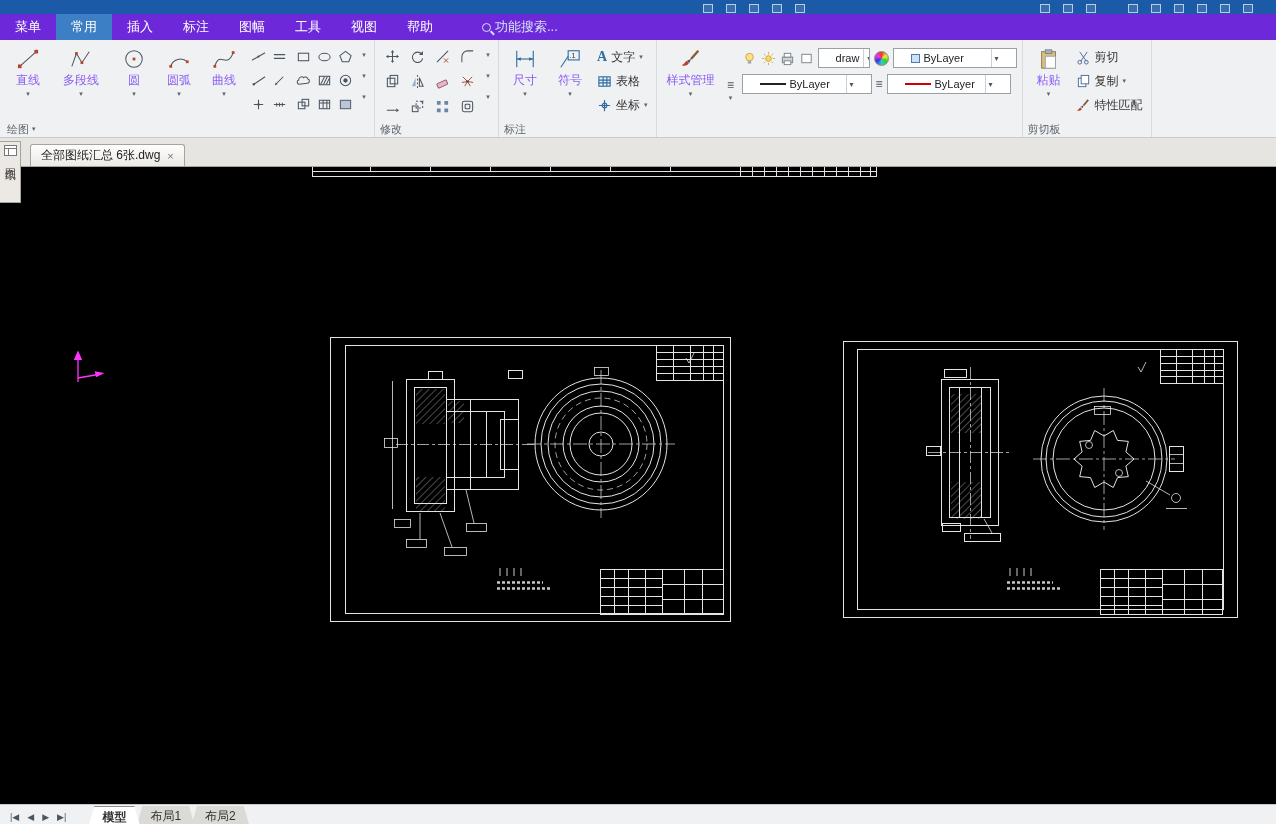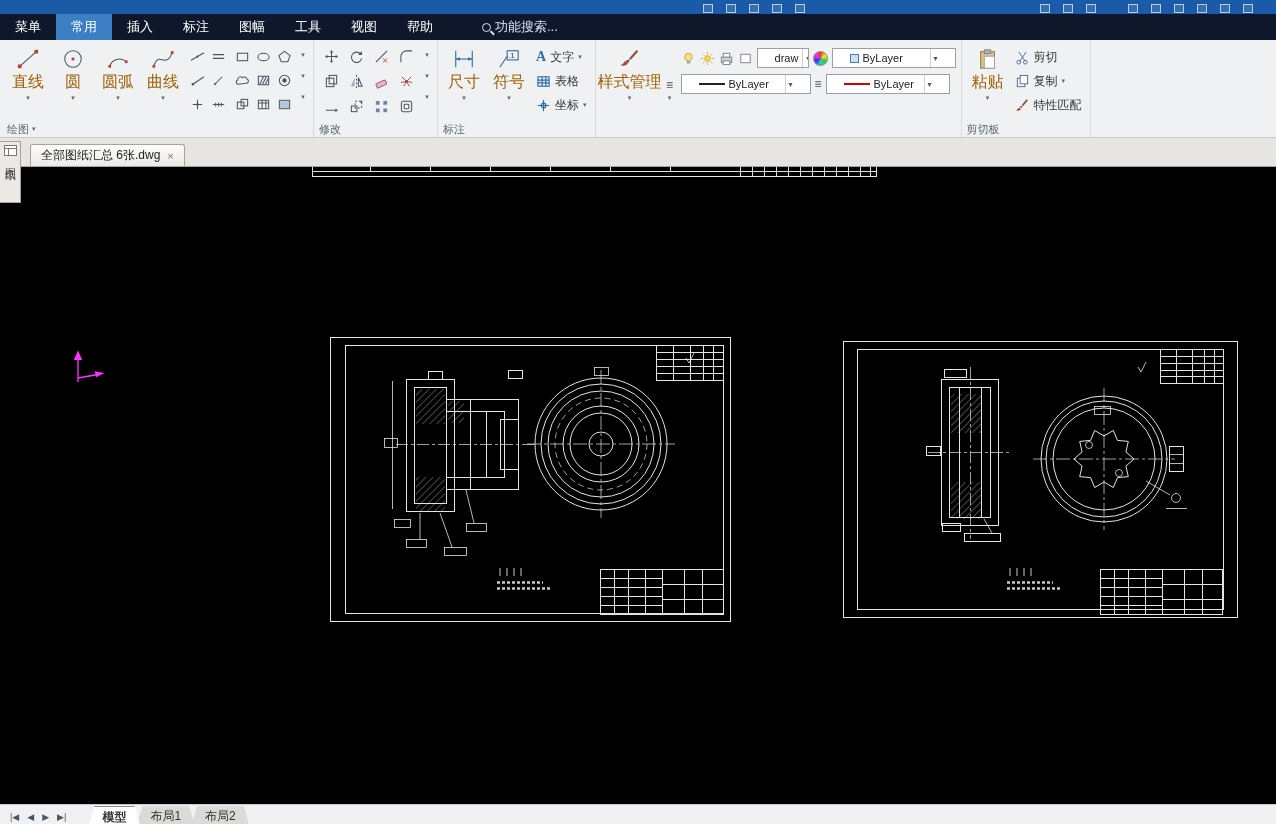--- a/index.html
+++ b/index.html
@@ -5,36 +5,36 @@
   *{margin:0;padding:0;box-sizing:border-box}
   html,body{width:1276px;height:824px;overflow:hidden;font-family:"Liberation Sans",sans-serif;background:#000}
   .app{position:relative;width:1276px;height:824px;background:#f0f1f3}
 
   
   .titlebar{height:14px;background:#1b5aa6;position:relative}
   .tbg{position:absolute;top:4px;display:flex;gap:13px}
   .tb-chip{width:10px;height:9px;border:1px solid rgba(255,255,255,.65);background:rgba(255,255,255,.12)}
 
   
-  .menubar{height:26px;background:#0f172a;display:flex;align-items:center;color:#fff;font-size:13px}
+  .menubar{height:26px;background:#6d28d9;display:flex;align-items:center;color:#fff;font-size:13px}
   .menu-item{padding:0 15px;height:26px;line-height:26px;cursor:default}
   .menu-item.active{background:#3d7fc4}
   .searchbox{margin-left:34px;display:flex;align-items:center;gap:4px;color:#d6e4f5}
   .mag{width:9px;height:9px;border:1.5px solid #d6e4f5;border-radius:50%;position:relative}
   .mag:after{content:"";position:absolute;width:5px;height:1.5px;background:#d6e4f5;transform:rotate(45deg);left:7px;top:8px}
 
   
   .ribbon{display:flex;height:98px;background:#f0f1f3;border-bottom:1px solid #c6c9cd;padding:0 2px}
   .panel{display:flex;flex-direction:column;border-right:1px solid #d8dade;padding:2px 5px 0}
   .panel-body{flex:1;display:flex;align-items:stretch;gap:3px}
   .panel-label{height:16px;font-size:11px;color:#5d646b;display:flex;align-items:center;gap:3px}
   .bigbtn{width:42px;display:flex;flex-direction:column;align-items:center;padding-top:4px;border-radius:2px}
   .bigbtn.wide{width:58px}
   .bicon{height:26px;display:flex;align-items:center;justify-content:center}
-  .blabel{font-size:16px;color:#a16207;white-space:nowrap}
+  .blabel{font-size:12px;color:#8b5cf6;white-space:nowrap}
   .barrow{font-size:7px;color:#666;line-height:9px}
   .s26{width:26px;height:22px}
   .s16{width:15px;height:15px}
   .ik{stroke:#4a5560;fill:none;stroke-width:1.1}
   .if{fill:#4a5560;stroke:none}
   .ir{fill:#b5432e;stroke:none}
   .ib{stroke:#2e6da4;fill:none;stroke-width:1.2}
   .ibf{fill:#2e6da4;stroke:none}
   .mini-stack{display:grid;grid-template-columns:repeat(2,21px);grid-auto-rows:24px;align-content:start;padding-top:2px}
   .mini-grid{display:grid;grid-template-columns:repeat(3,21px);grid-auto-rows:24px;align-content:start;padding-top:2px}
@@ -129,20 +129,31 @@
           <span class="bicon">
               <svg class="s26" viewBox="0 0 26 24">
                 <line class="ik" x1="4" y1="20" x2="22" y2="4"></line>
                 <rect class="ir" x="2" y="18" width="4" height="4"></rect>
                 <rect class="ir" x="20" y="2" width="4" height="4"></rect>
               </svg>
             </span>
           <span class="blabel">直线</span>
           <span class="barrow">▾</span>
         </div>
+        <div class="bigbtn wide">
+          <span class="bicon">
+              <svg class="s26" viewBox="0 0 26 24">
+                <polyline class="ik" points="3,20 8,6 14,16 22,4"></polyline>
+                <rect class="ir" x="6.5" y="4.5" width="3" height="3"></rect>
+                <rect class="ir" x="12.5" y="14.5" width="3" height="3"></rect>
+              </svg>
+            </span>
+          <span class="blabel">多段线</span>
+          <span class="barrow">▾</span>
+        </div>
         <div class="bigbtn">
           <span class="bicon">
               <svg class="s26" viewBox="0 0 26 24">
                 <circle class="ik" cx="13" cy="12" r="9"></circle>
                 <rect class="ir" x="11.5" y="10.5" width="3" height="3"></rect>
               </svg>
             </span>
           <span class="blabel">圆</span>
           <span class="barrow">▾</span>
         </div>

